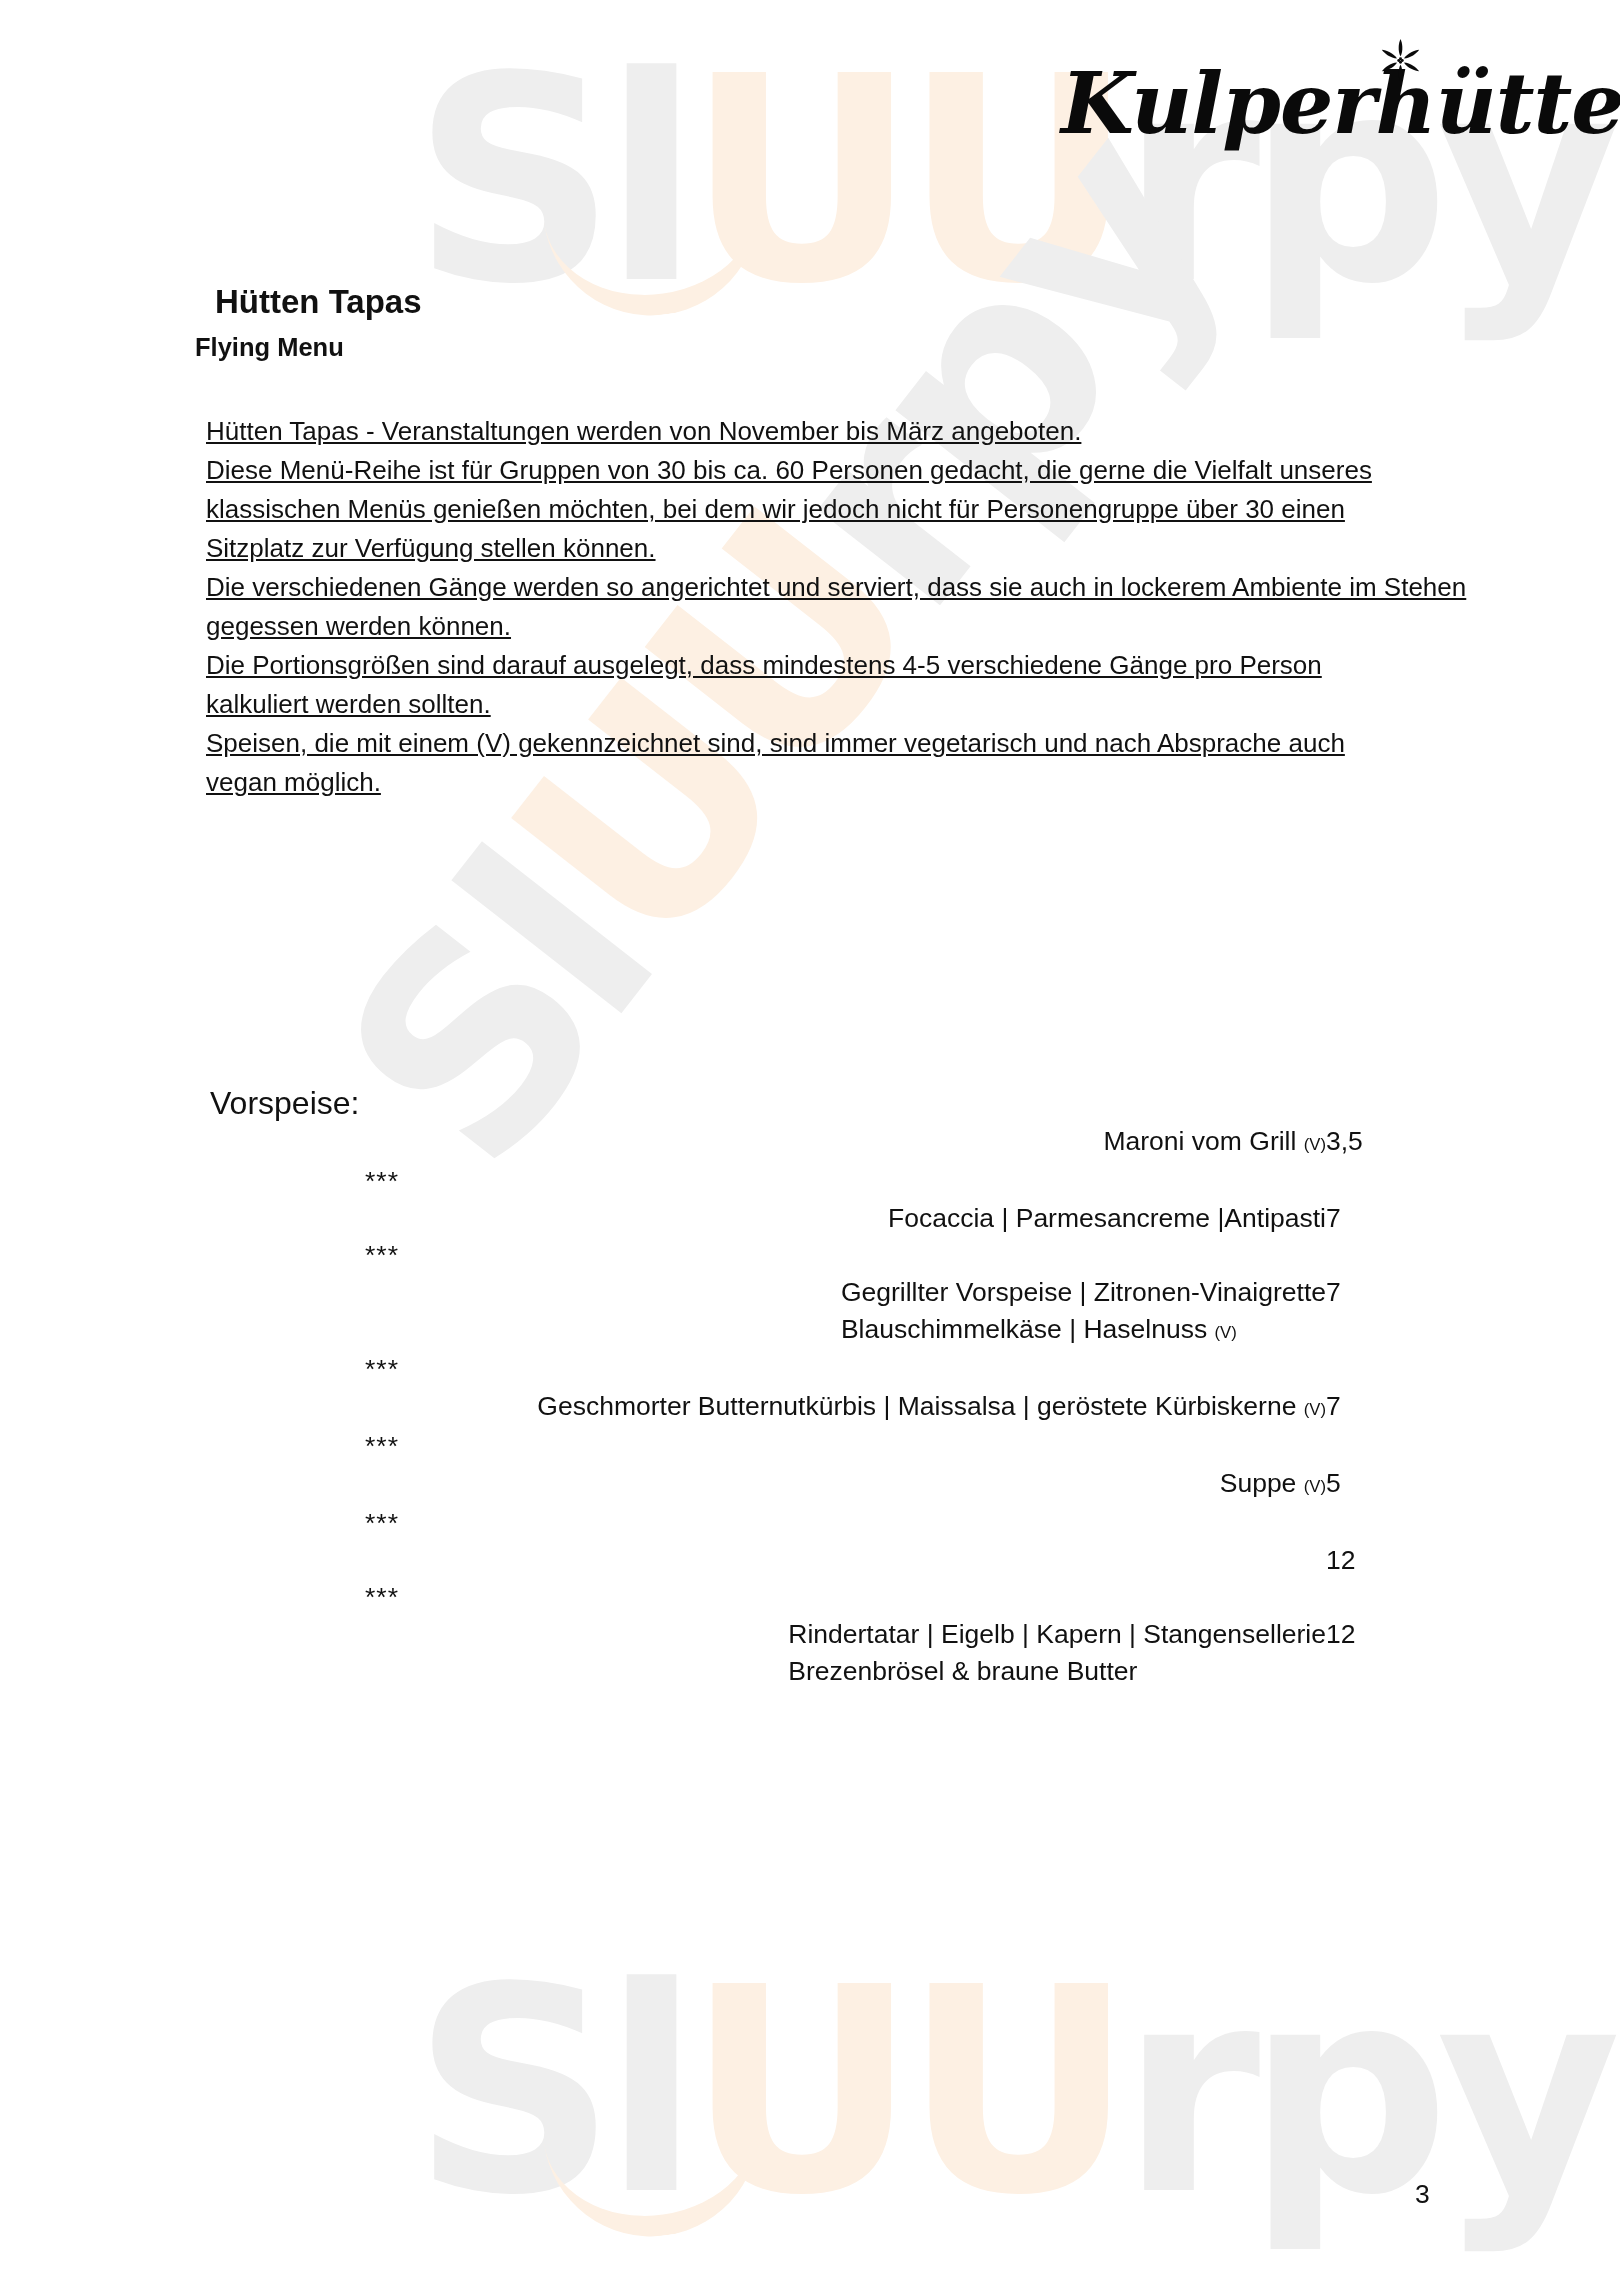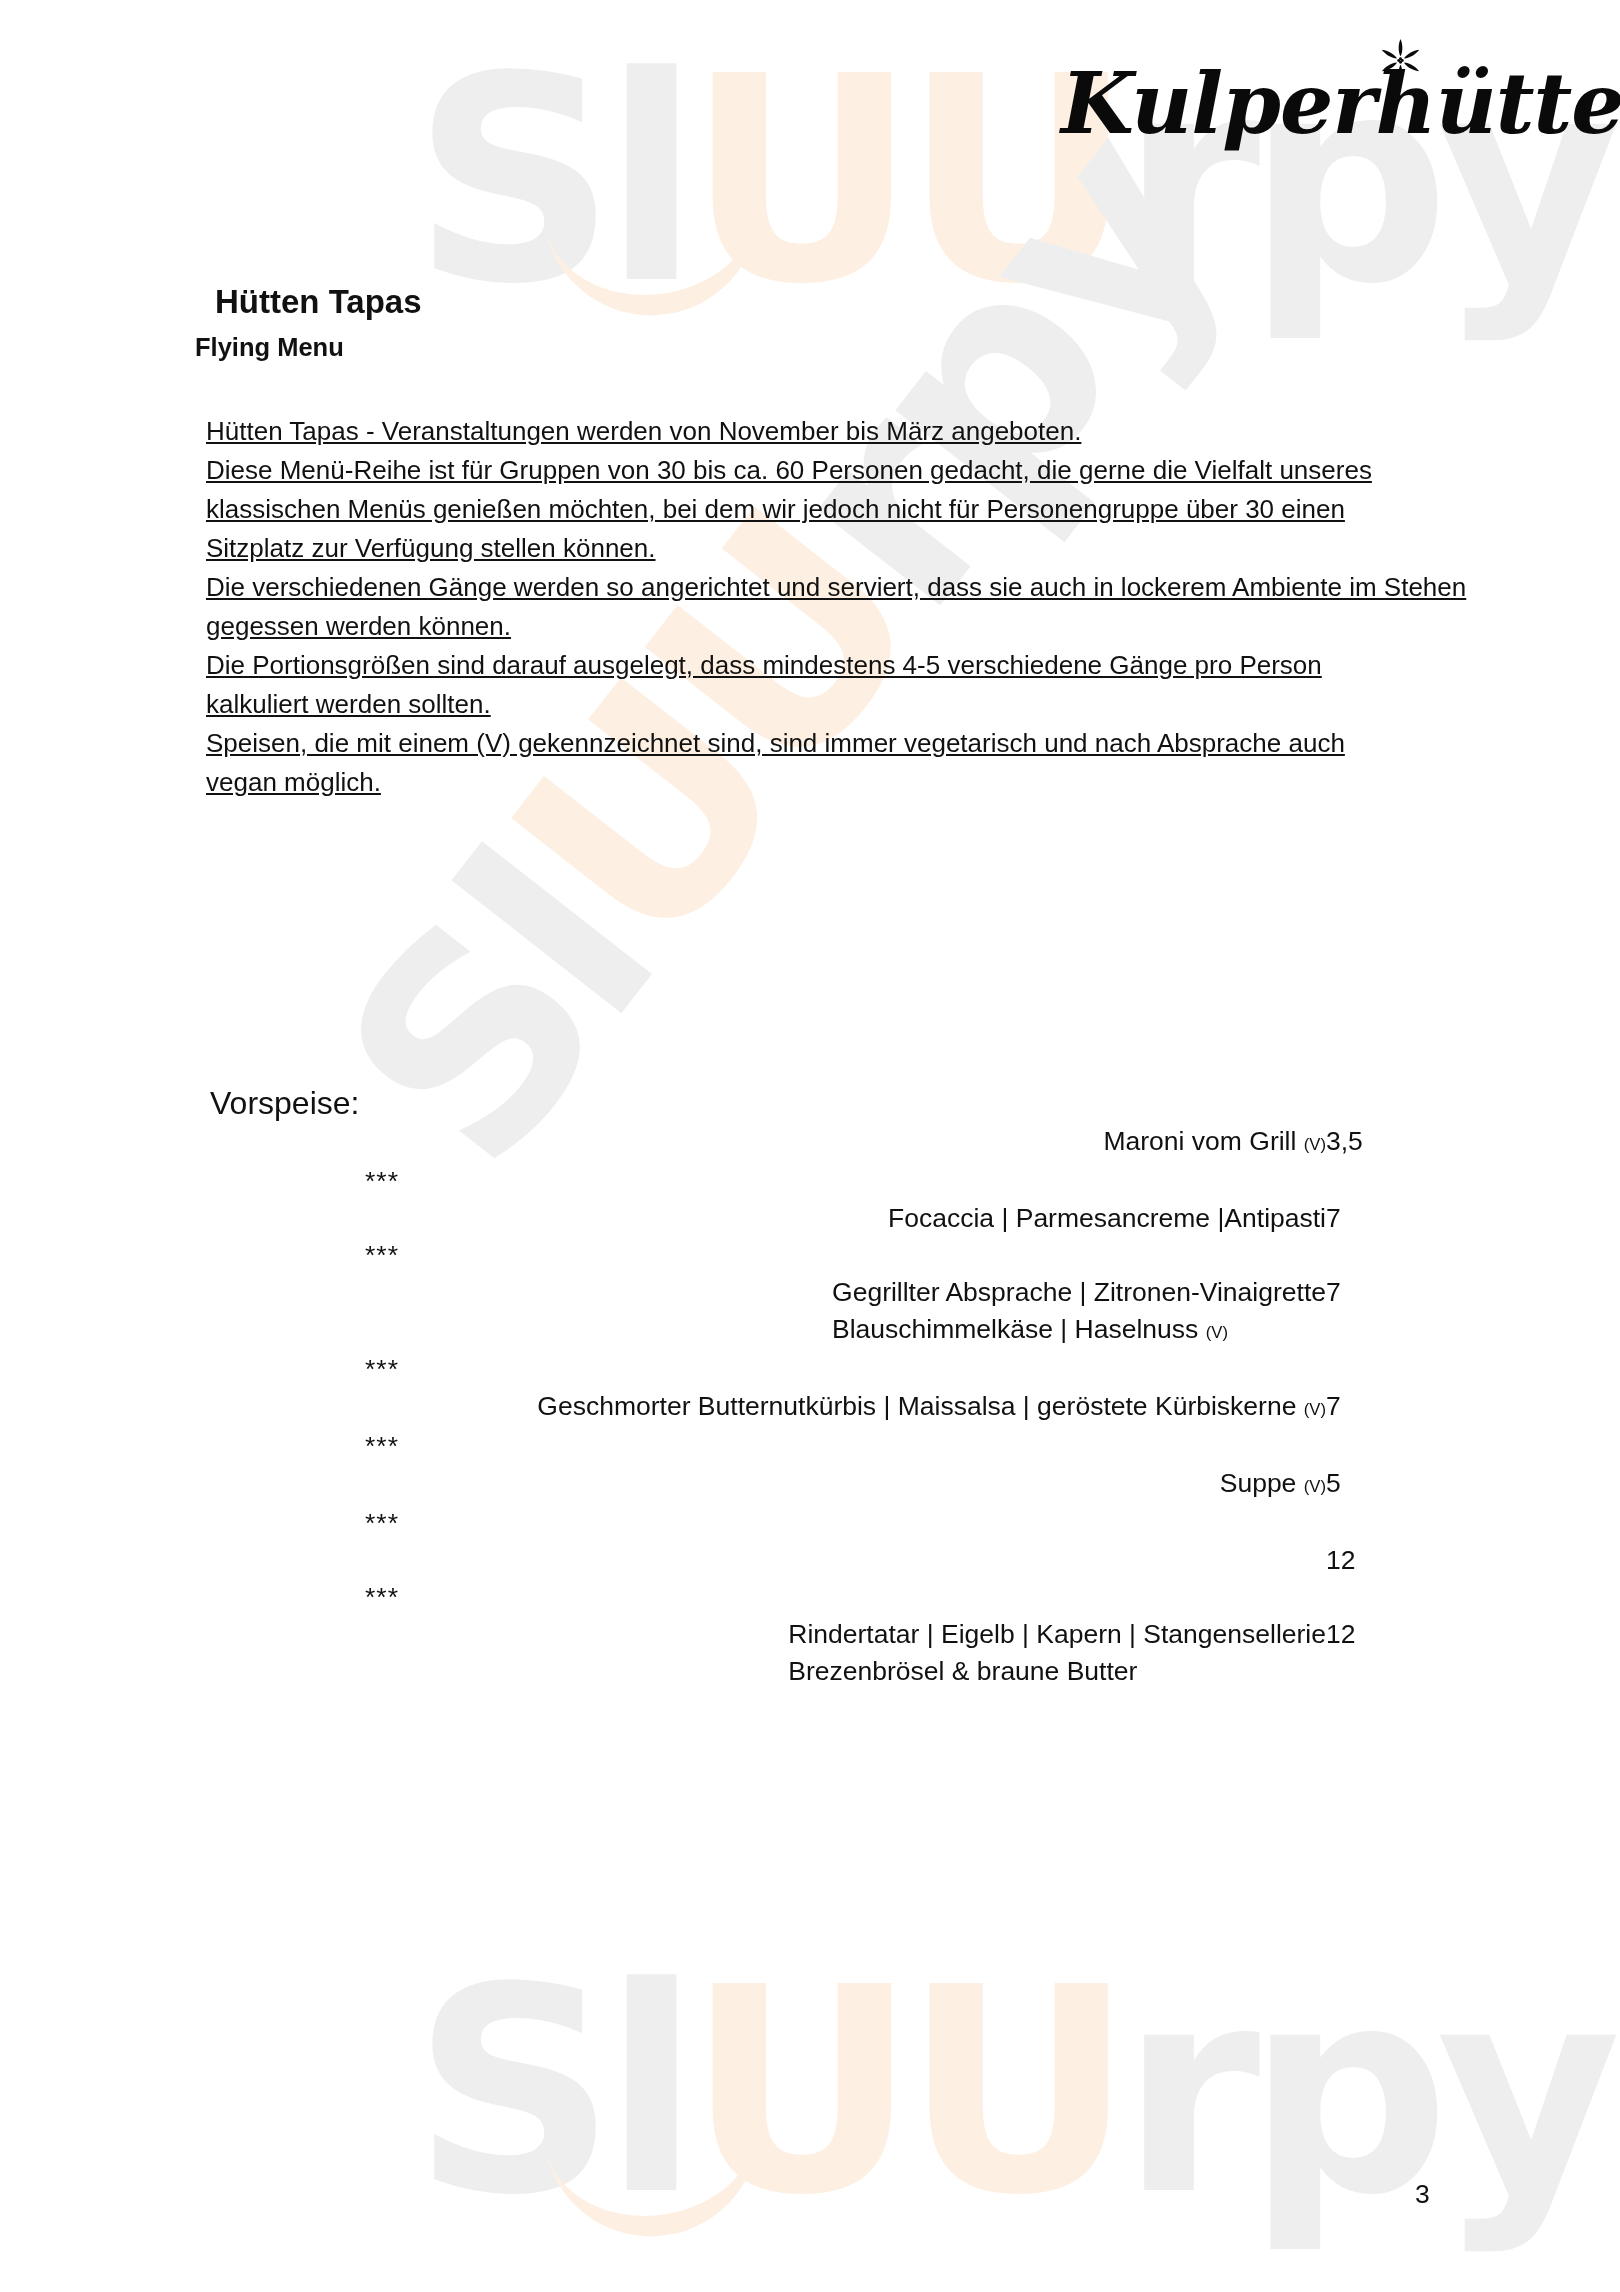--- a/index.html
+++ b/index.html
@@ -102,21 +102,21 @@
     <div class="dish">
       <div class="dish-lines">
         <div>Focaccia | Parmesancreme |Antipasti</div>
       </div>
       <div class="dish-price">7</div>
     </div>
     <div class="sep">***</div>
 
     <div class="dish">
       <div class="dish-lines">
-        <div>Gegrillter Absprache | Zitronen-Vinaigrette</div>
+        <div>Gegrillter Vorspeise | Zitronen-Vinaigrette</div>
         <div><span>Blauschimmelkäse | Haselnuss</span> <span class="veg">(V)</span></div>
       </div>
       <div class="dish-price">7</div>
     </div>
     <div class="sep">***</div>
 
     <div class="dish">
       <div class="dish-lines">
         <div><span>Geschmorter Butternutkürbis | Maissalsa | geröstete Kürbiskerne</span> <span class="veg">(V)</span></div>
       </div>

